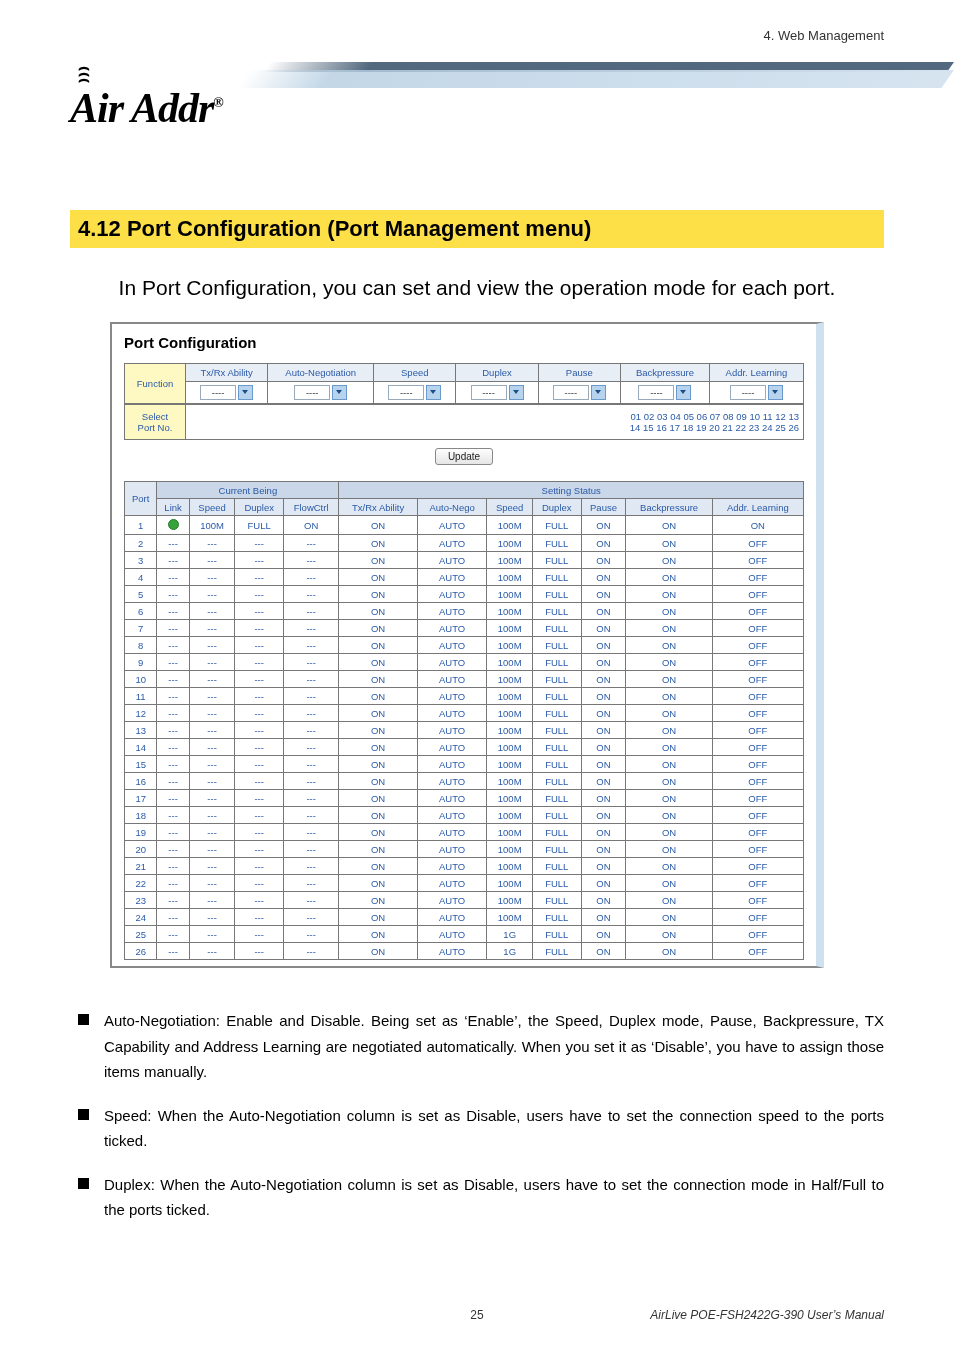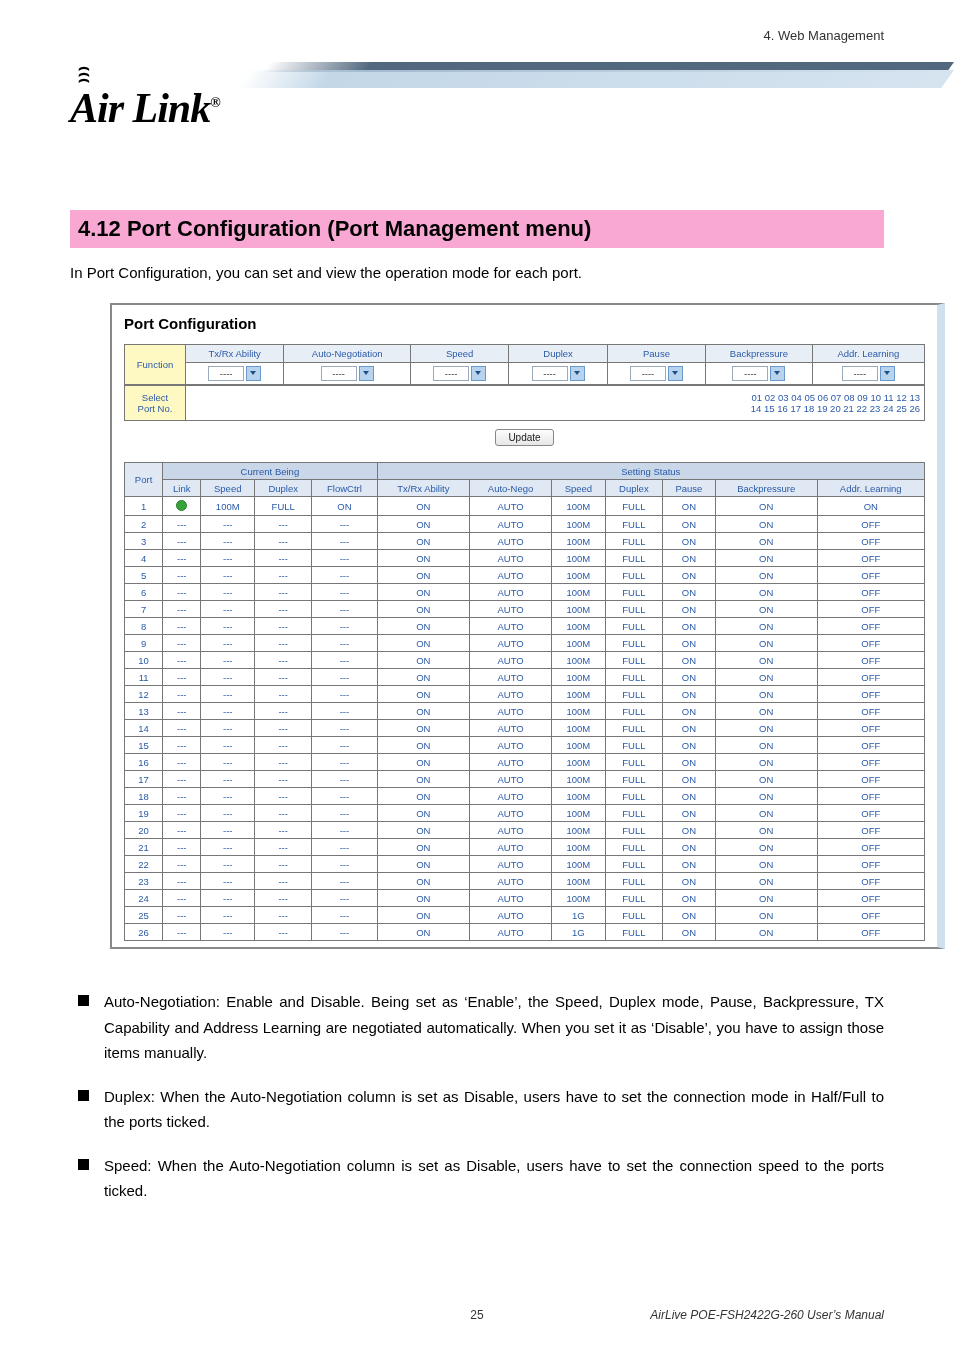--- a/index.html
+++ b/index.html
@@ -68,39 +68,40 @@
     position: absolute;
     top: -20px;
     left: 8px;
     font-size: 18px;
     font-style: normal;
     font-weight: bold;
     line-height: 6px;
     letter-spacing: -2px;
   }
   .section-title-bar {
-    background: #f9a8d4;
+    background: #fde047;
     padding: 6px 8px;
-    margin-bottom: 16px;
+    margin-bottom: 28px;
   }
   .section-title-bar h2 {
     margin: 0;
     font-size: 22px;
     font-weight: bold;
   }
   .intro {
-    font-size: 15px;
+    font-size: 21px;
     margin-bottom: 22px;
+    text-align: center;
   }
   
   .shot {
     border: 2px solid #888;
     border-right: 8px solid #cfe0ef;
     margin: 0 0 30px 40px;
-    width: 835px;
+    width: 714px;
     padding: 10px 12px 6px 12px;
     box-sizing: border-box;
     font-size: 10px;
     color: #333;
     position: relative;
   }
   .shot h3 {
     font-size: 15px;
     font-weight: bold;
     margin: 0 0 12px 0;
@@ -234,21 +235,21 @@
 
   <div class="header-right">4.  Web Management</div>
 
   <div class="angled-banner">
     <div class="dark"></div>
     <div class="light"></div>
   </div>
 
   <div class="logo">
     <span class="wifi">⌢<br>⌢<br>⌢</span>
-    <span>Air Link</span><span class="reg">®</span>
+    <span>Air Addr</span><span class="reg">®</span>
   </div>
 
   <div class="section-title-bar">
     <h2>4.12 Port Configuration (Port Management menu)</h2>
   </div>
 
   <p class="intro">In Port Configuration, you can set and view the operation mode for each port.</p>
 
   
   <div class="shot">
@@ -701,23 +702,23 @@
             <td>ON</td>
             <td>ON</td>
             <td>OFF</td>
           </tr>
         </tbody>
     </table>
   </div>
 
   <ul class="desc">
     <li>Auto-Negotiation: Enable and Disable. Being set as ‘Enable’, the Speed, Duplex mode, Pause, Backpressure, TX Capability and Address Learning are negotiated automatically. When you set it as ‘Disable’, you have to assign those items manually.</li>
+    <li>Speed: When the Auto-Negotiation column is set as Disable, users have to set the connection speed to the ports ticked.</li>
     <li>Duplex: When the Auto-Negotiation column is set as Disable, users have to set the connection mode in Half/Full to the ports ticked.</li>
-    <li>Speed: When the Auto-Negotiation column is set as Disable, users have to set the connection speed to the ports ticked.</li>
   </ul>
 
   <div class="footer">
     <span></span>
     <span class="pg">25</span>
-    <span>AirLive POE-FSH2422G-260 User’s Manual</span>
+    <span>AirLive POE-FSH2422G-390 User’s Manual</span>
   </div>
 
 </div>
 
 </body></html>

